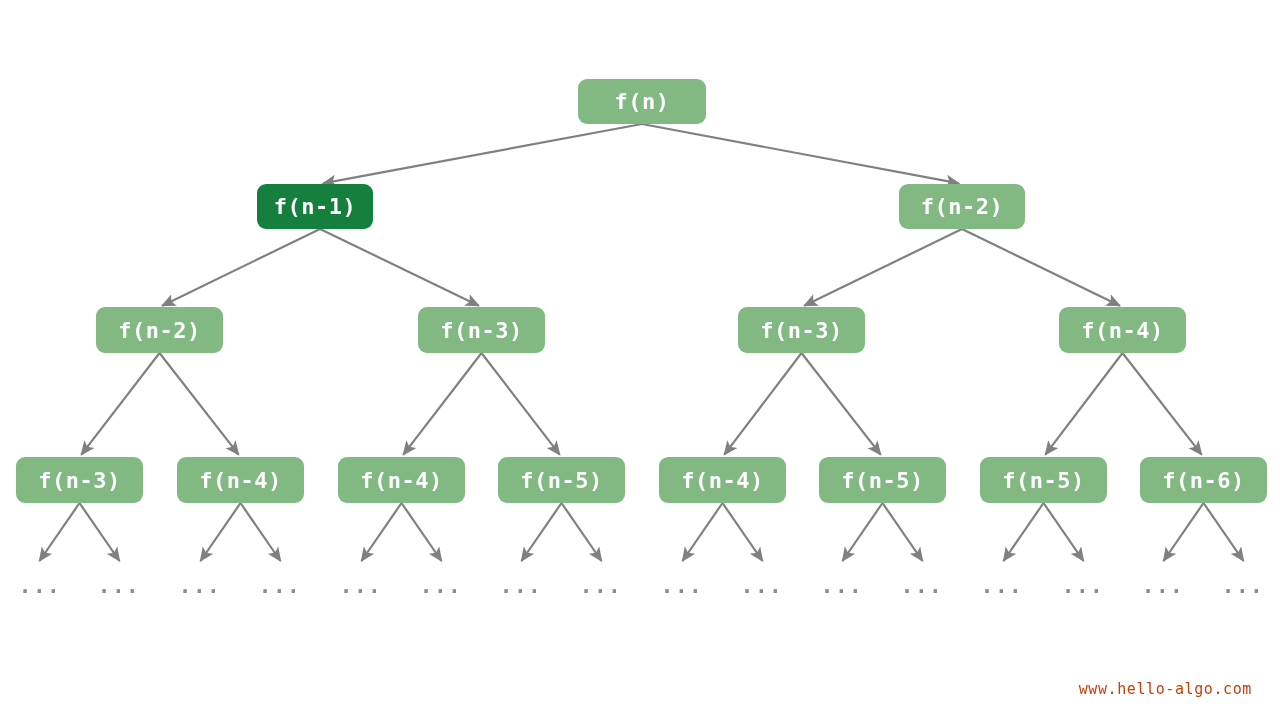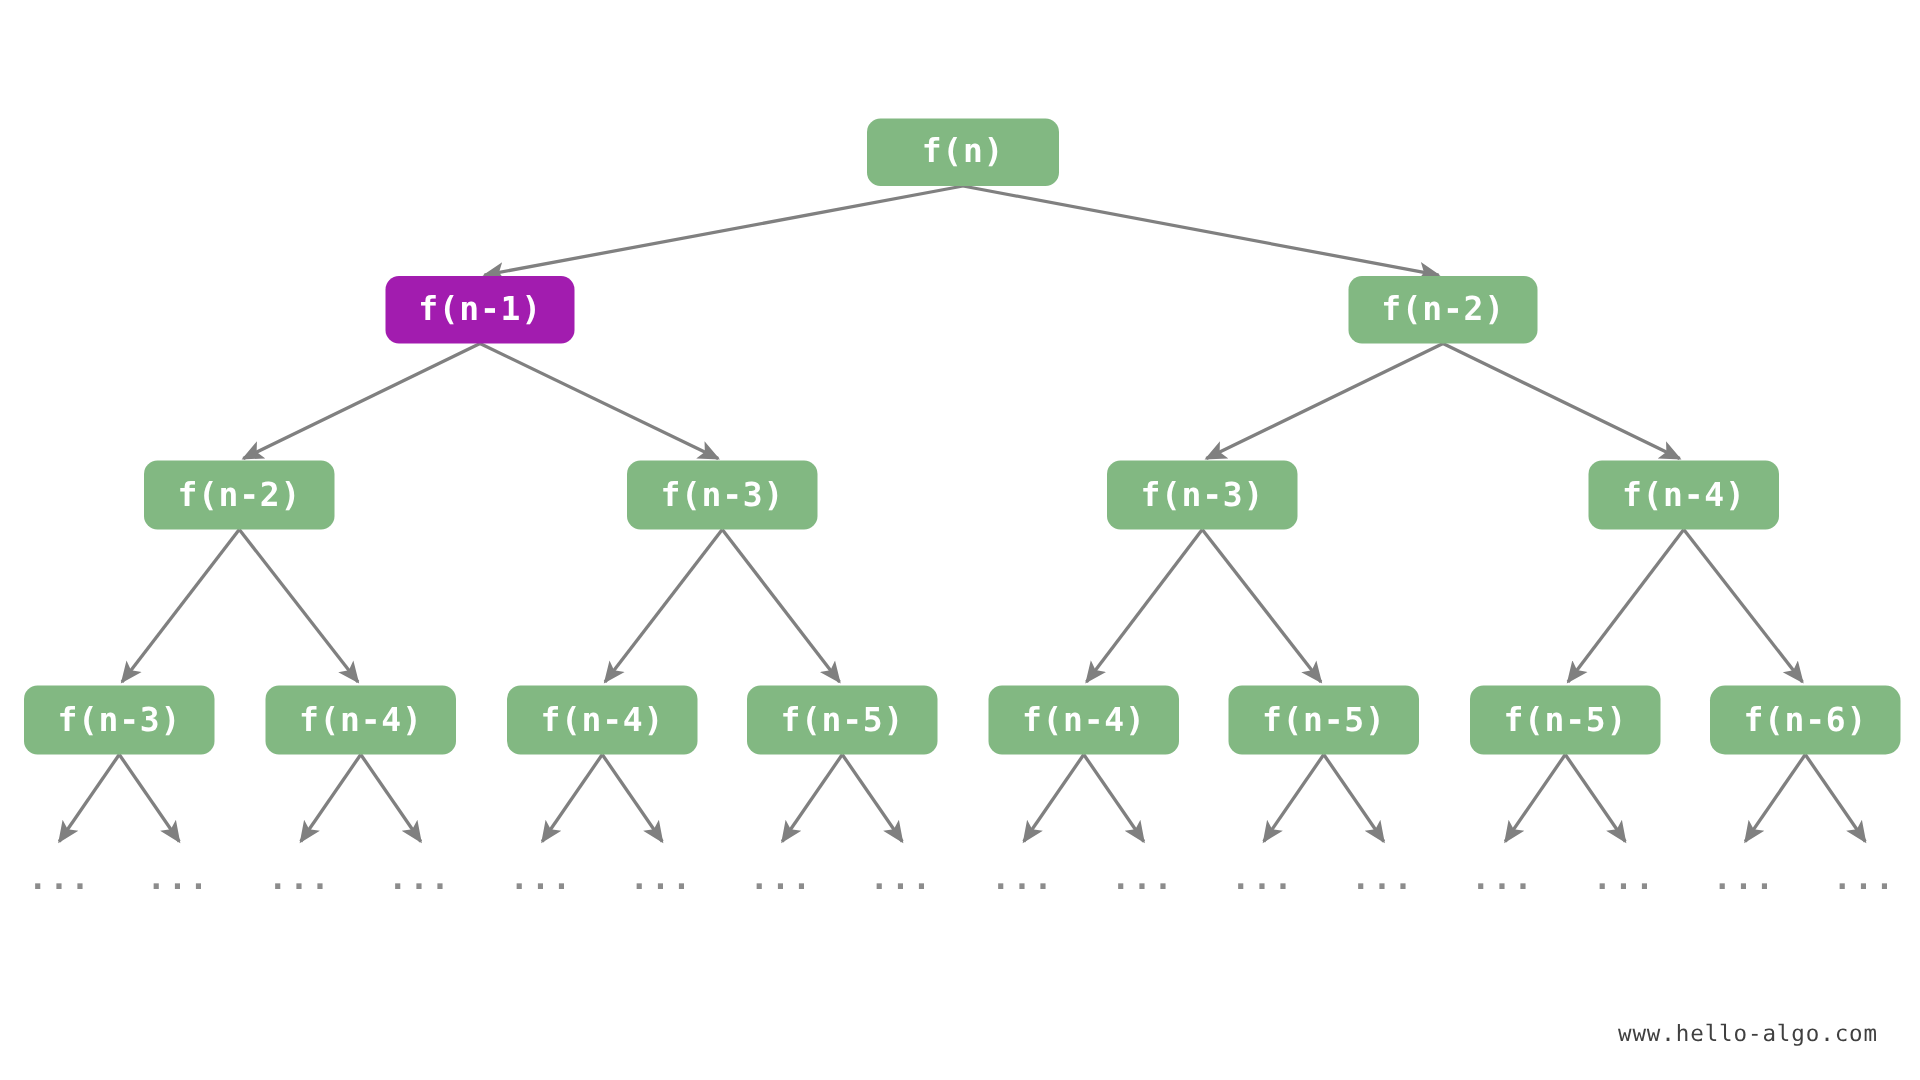--- a/index.html
+++ b/index.html
@@ -53,21 +53,21 @@
     font-weight: 700;
     letter-spacing: 1.5px;
     line-height: 1;
     transform: translate(-50%, -50%);
     user-select: none;
   }
   #watermark {
     position: absolute;
     right: 28px;
     bottom: 22px;
-    color: #404040;
+    color: #c2410c;
     font-family: "DejaVu Sans Mono", "Liberation Mono", monospace;
     font-size: 15px;
     letter-spacing: 0.6px;
     user-select: none;
   }
 </style>
 </head>
 <body>
 
 <div id="canvas">
@@ -105,34 +105,34 @@
         <line x1="882.5" y1="503" x2="842.5" y2="561" stroke="#808080" stroke-width="2.2" marker-end="url(#arrowhead)"></line>
         <line x1="882.5" y1="503" x2="922.5" y2="561" stroke="#808080" stroke-width="2.2" marker-end="url(#arrowhead)"></line>
         <line x1="1043.5" y1="503" x2="1003.5" y2="561" stroke="#808080" stroke-width="2.2" marker-end="url(#arrowhead)"></line>
         <line x1="1043.5" y1="503" x2="1083.5" y2="561" stroke="#808080" stroke-width="2.2" marker-end="url(#arrowhead)"></line>
         <line x1="1203.5" y1="503" x2="1163.5" y2="561" stroke="#808080" stroke-width="2.2" marker-end="url(#arrowhead)"></line>
         <line x1="1203.5" y1="503" x2="1243.5" y2="561" stroke="#808080" stroke-width="2.2" marker-end="url(#arrowhead)"></line>
       </g>
   </svg>
   <div id="node-group">
       <div class="node" style="left: 578px; top: 79px; width: 128px; height: 45px; background: rgb(130, 184, 130); color: rgb(255, 255, 255);">f(n)</div>
-      <div class="node" style="left: 257px; top: 184px; width: 126px; height: 45px; background: #a21caf; color: rgb(255, 255, 255);">f(n-1)</div>
+      <div class="node" style="left: 257px; top: 184px; width: 116px; height: 45px; background: #15803d; color: rgb(255, 255, 255);">f(n-1)</div>
       <div class="node" style="left: 899px; top: 184px; width: 126px; height: 45px; background: rgb(130, 184, 130); color: rgb(255, 255, 255);">f(n-2)</div>
       <div class="node" style="left: 96px; top: 307px; width: 127px; height: 46px; background: rgb(130, 184, 130); color: rgb(255, 255, 255);">f(n-2)</div>
       <div class="node" style="left: 418px; top: 307px; width: 127px; height: 46px; background: rgb(130, 184, 130); color: rgb(255, 255, 255);">f(n-3)</div>
       <div class="node" style="left: 738px; top: 307px; width: 127px; height: 46px; background: rgb(130, 184, 130); color: rgb(255, 255, 255);">f(n-3)</div>
       <div class="node" style="left: 1059px; top: 307px; width: 127px; height: 46px; background: rgb(130, 184, 130); color: rgb(255, 255, 255);">f(n-4)</div>
       <div class="node" style="left: 16px; top: 457px; width: 127px; height: 46px; background: rgb(130, 184, 130); color: rgb(255, 255, 255);">f(n-3)</div>
       <div class="node" style="left: 177px; top: 457px; width: 127px; height: 46px; background: rgb(130, 184, 130); color: rgb(255, 255, 255);">f(n-4)</div>
       <div class="node" style="left: 338px; top: 457px; width: 127px; height: 46px; background: rgb(130, 184, 130); color: rgb(255, 255, 255);">f(n-4)</div>
       <div class="node" style="left: 498px; top: 457px; width: 127px; height: 46px; background: rgb(130, 184, 130); color: rgb(255, 255, 255);">f(n-5)</div>
       <div class="node" style="left: 659px; top: 457px; width: 127px; height: 46px; background: rgb(130, 184, 130); color: rgb(255, 255, 255);">f(n-4)</div>
       <div class="node" style="left: 819px; top: 457px; width: 127px; height: 46px; background: rgb(130, 184, 130); color: rgb(255, 255, 255);">f(n-5)</div>
       <div class="node" style="left: 980px; top: 457px; width: 127px; height: 46px; background: rgb(130, 184, 130); color: rgb(255, 255, 255);">f(n-5)</div>
-      <div class="node" style="left: 1140px; top: 457px; width: 127px; height: 46px; background: rgb(130, 184, 130); color: rgb(255, 255, 255); border-radius: 10px;">f(n-6)</div>
+      <div class="node" style="left: 1140px; top: 457px; width: 127px; height: 46px; background: rgb(130, 184, 130); color: rgb(255, 255, 255);">f(n-6)</div>
     </div>
   <div id="ellipsis-group">
       <div class="ellipsis" style="left: 40px; top: 586px; color: rgb(140, 140, 140);">...</div>
       <div class="ellipsis" style="left: 119px; top: 586px; color: rgb(140, 140, 140);">...</div>
       <div class="ellipsis" style="left: 200px; top: 586px; color: rgb(140, 140, 140);">...</div>
       <div class="ellipsis" style="left: 280px; top: 586px; color: rgb(140, 140, 140);">...</div>
       <div class="ellipsis" style="left: 361px; top: 586px; color: rgb(140, 140, 140);">...</div>
       <div class="ellipsis" style="left: 441px; top: 586px; color: rgb(140, 140, 140);">...</div>
       <div class="ellipsis" style="left: 521px; top: 586px; color: rgb(140, 140, 140);">...</div>
       <div class="ellipsis" style="left: 601px; top: 586px; color: rgb(140, 140, 140);">...</div>

